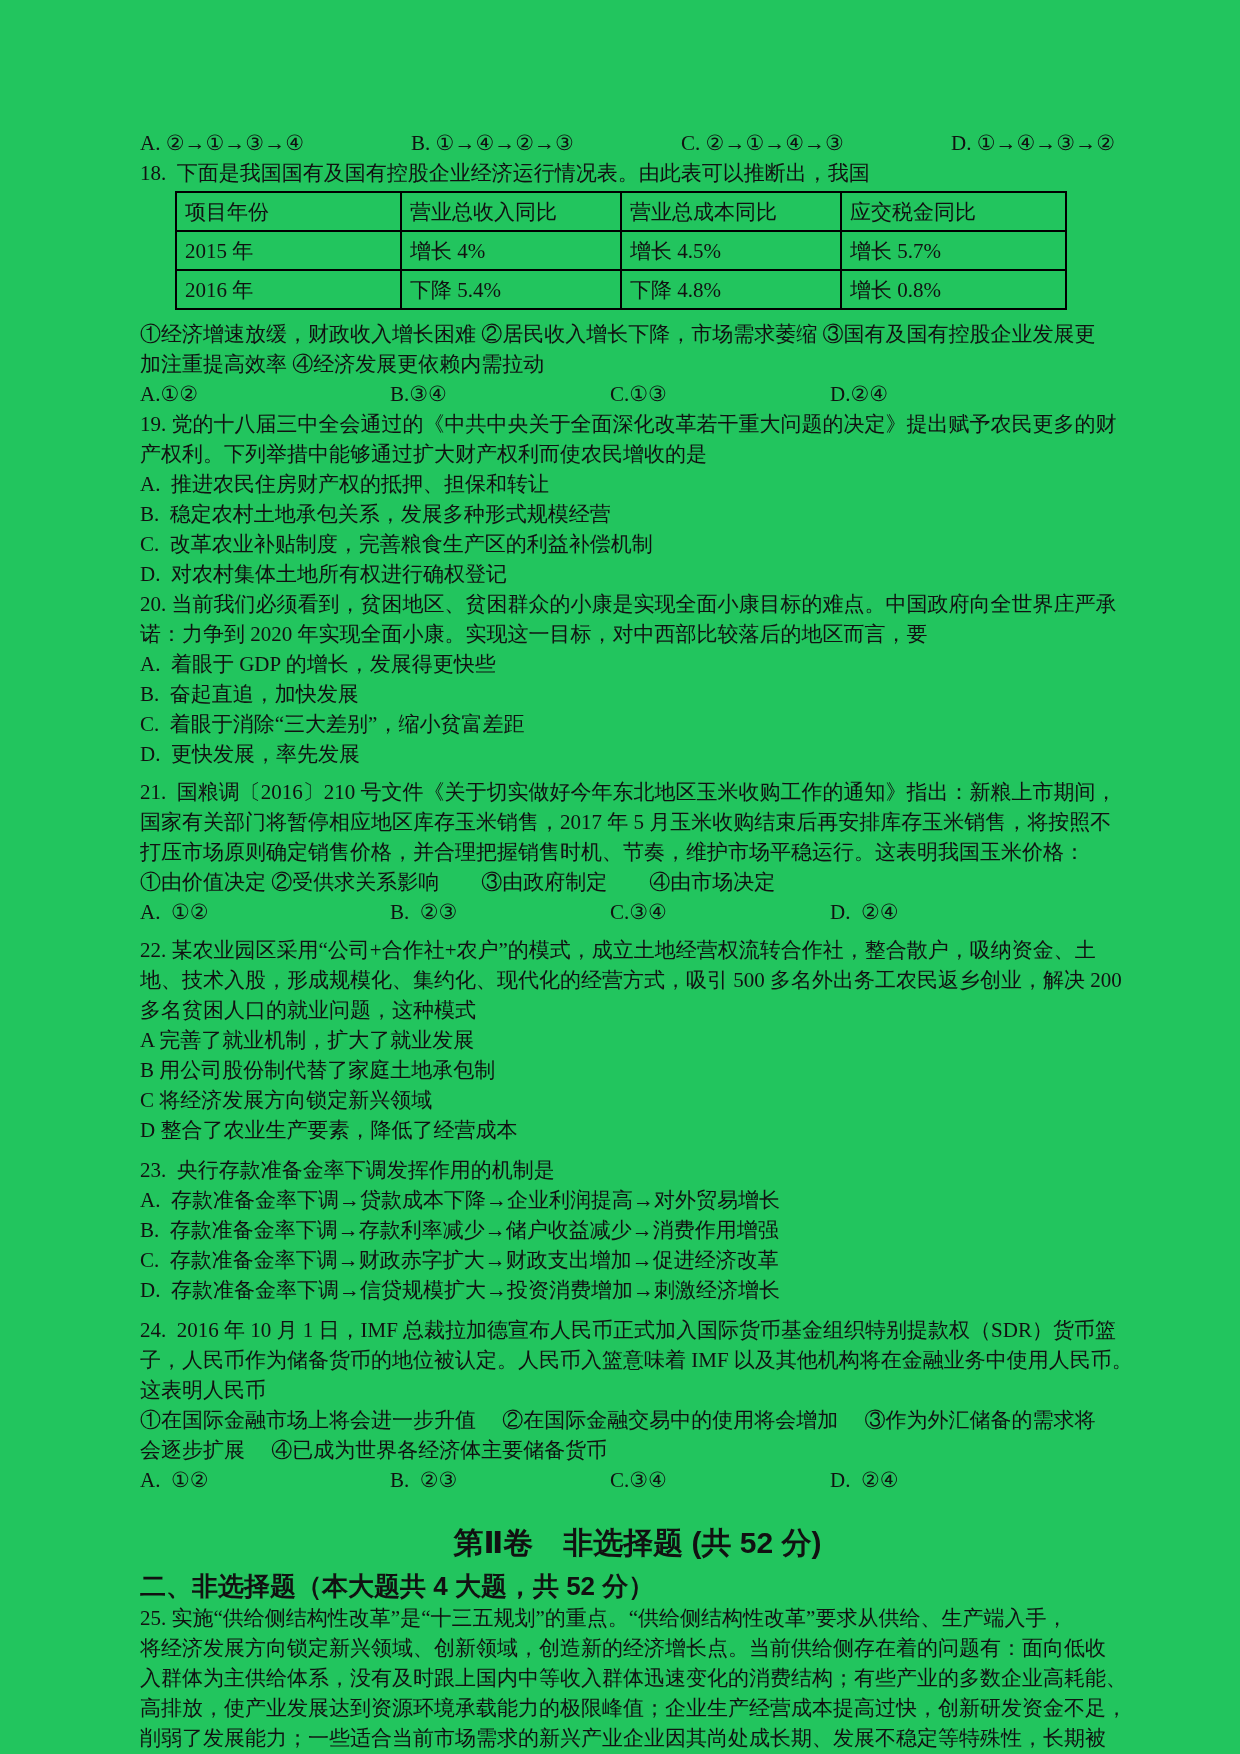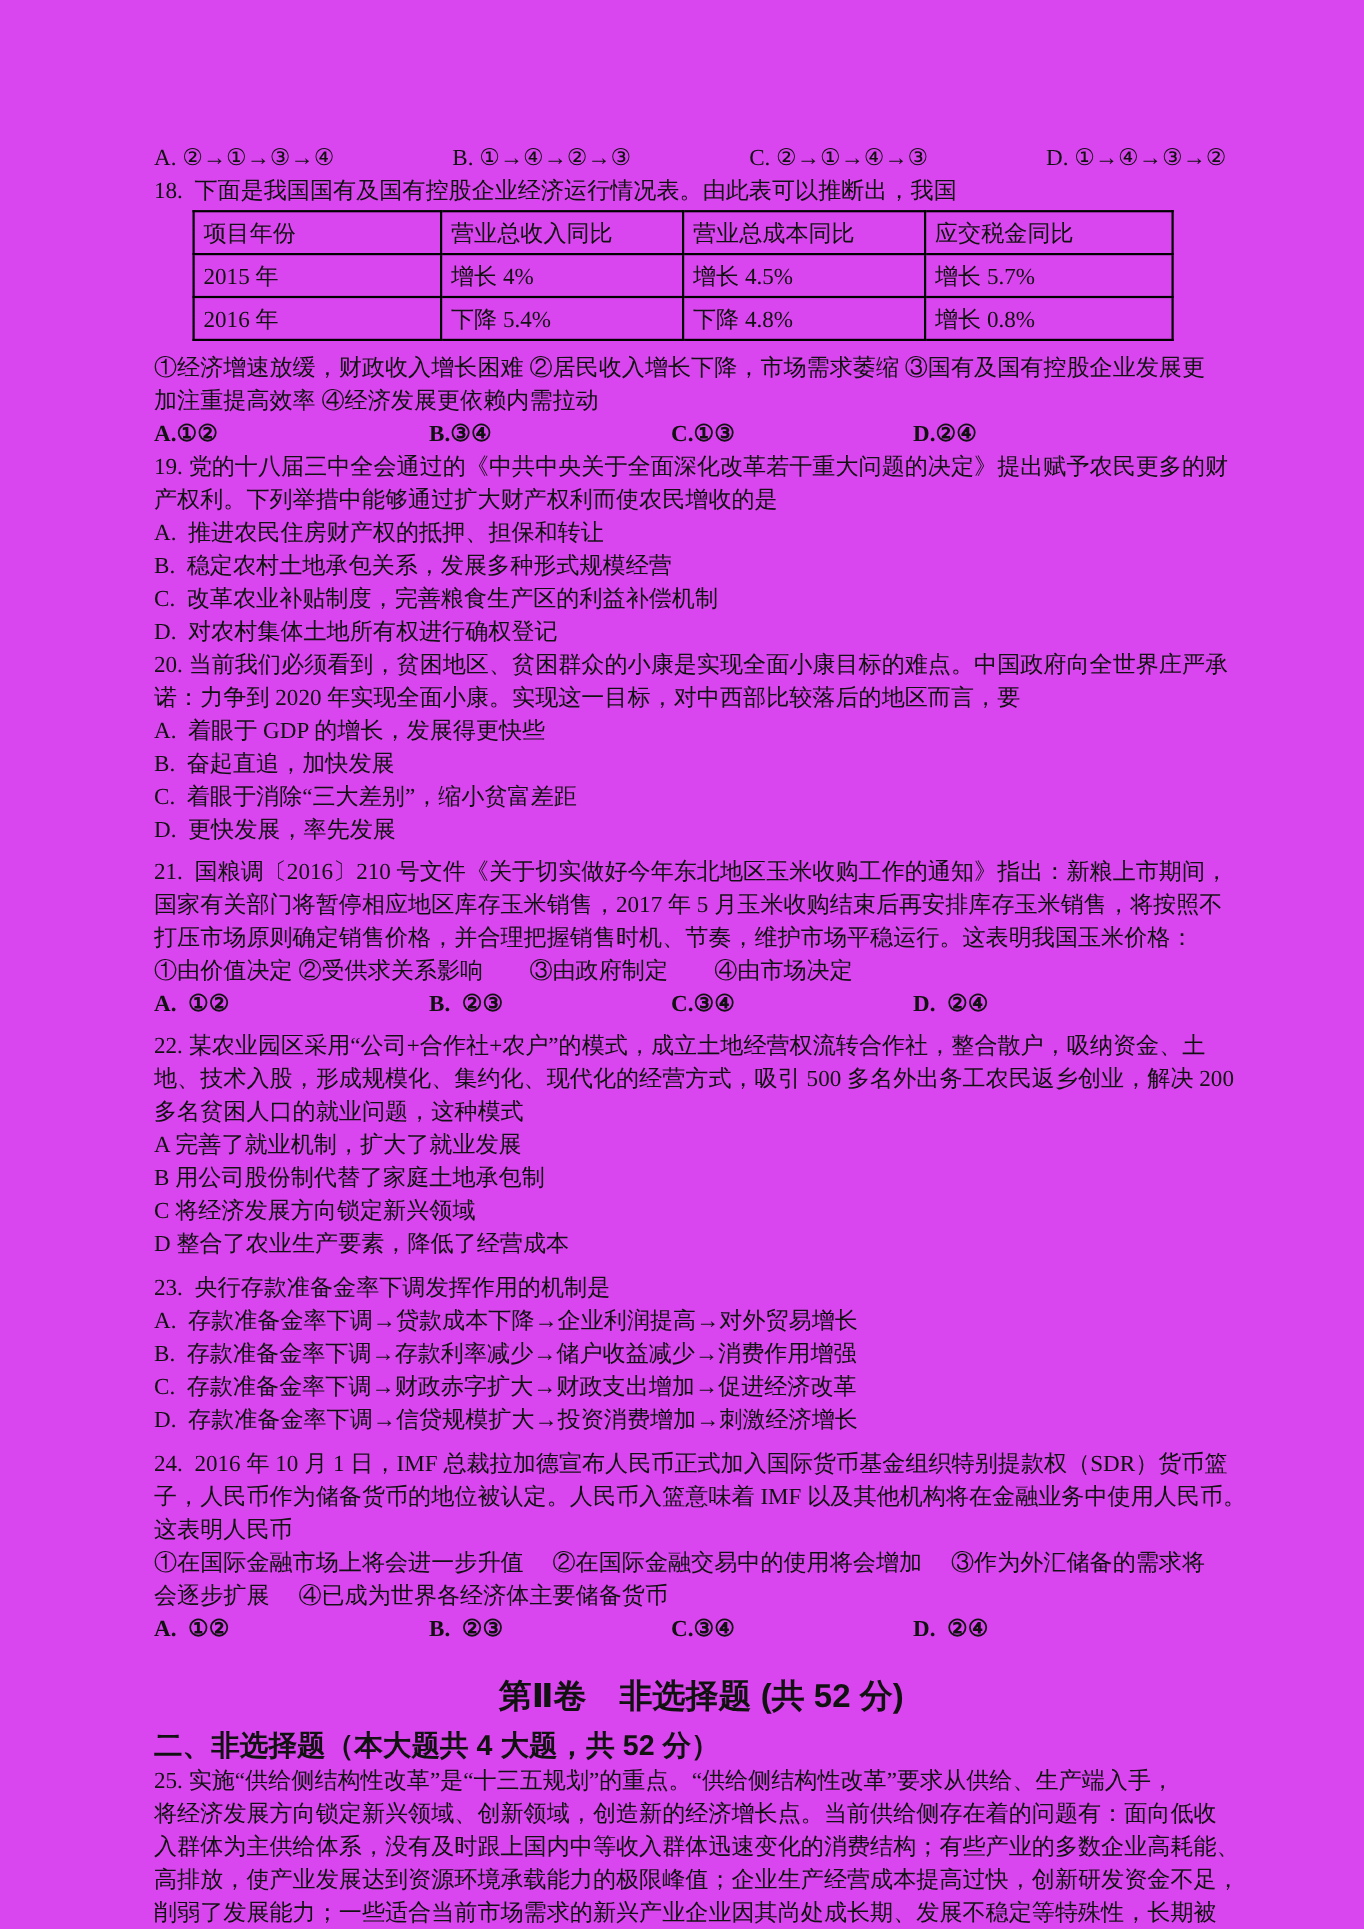--- a/index.html
+++ b/index.html
@@ -4,39 +4,39 @@
 <style>
   html, body {
     margin: 0;
     padding: 0;
     background: #ffffff;
   }
   .page {
     position: relative;
     width: 1240px;
     height: 1754px;
-    background: #d946ef;
+    background: #22c55e;
     color: #111111;
     font-family: "Liberation Serif", "DejaVu Serif", serif;
     font-size: 21px;
     line-height: 30px;
     box-sizing: border-box;
     padding: 128px 105px 0 140px;
     overflow: hidden;
   }
   .line {
     white-space: pre-wrap;
     min-height: 30px;
   }
   .mt4 { margin-top: 0; }
   .mt8 { margin-top: 8px; }
   .mt10 { margin-top: 10px; }
 
   
-  .answers-row { display: flex; font-weight: bold; }
+  .answers-row { display: flex; }
   .answers-row .ac1 { width: 250px; }
   .answers-row .ac2 { width: 220px; }
   .answers-row .ac3 { width: 220px; }
 
   
   .seq-row { display: flex; justify-content: space-between; width: 975px; }
 
   
   .two-col { display: flex; flex-direction: column; }
   .two-col .c450 { width: 455px; }

